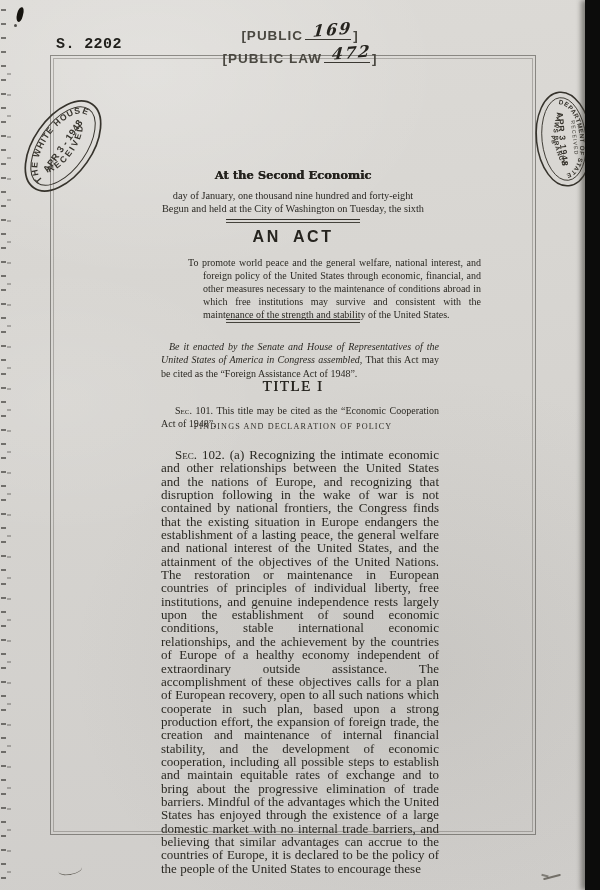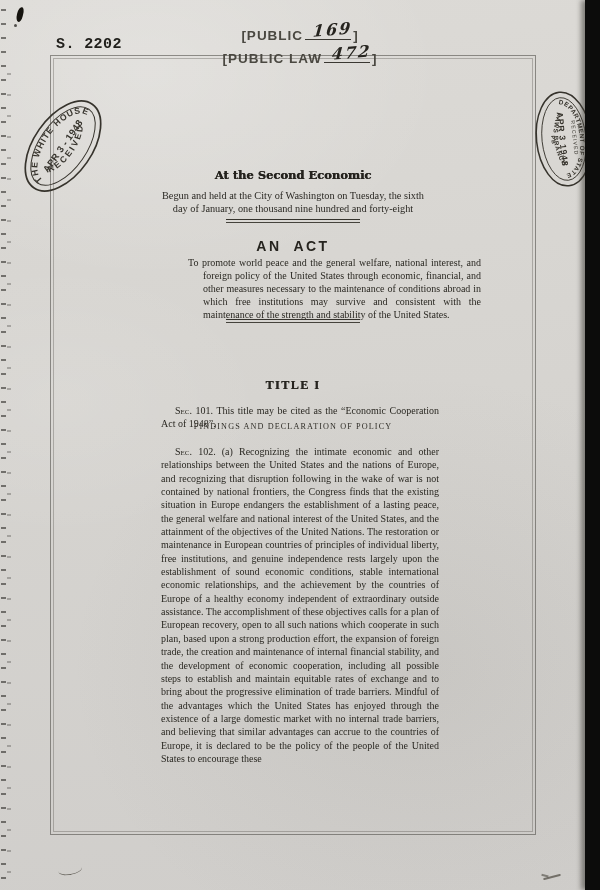--- a/index.html
+++ b/index.html
@@ -44,35 +44,35 @@
     font-family:"DejaVu Serif",serif;font-weight:bold;font-size:15px;color:#1f1e1a;
     text-shadow:.5px 0 0 #1f1e1a;letter-spacing:.2px;}
   .session{position:absolute;left:0;right:0;top:112px;text-align:center;
     font-family:"DejaVu Serif",serif;font-weight:bold;font-size:11.5px;color:#24221d;
     text-shadow:.4px 0 0 #24221d;}
   .convened{position:absolute;left:0;right:0;top:133px;text-align:center;
     font-size:10.3px;line-height:13px;color:#2a2823;}
   .rule{position:absolute;left:50%;transform:translateX(-50%);width:134px;height:2px;
     border-top:1.6px solid #35332d;border-bottom:1px solid #45433c;}
   .rule-1{top:163px;} .rule-2{top:263px;}
-  .an-act{position:absolute;left:0;right:0;top:182px;text-align:center;
-    font-family:"Liberation Sans",sans-serif;font-weight:bold;font-size:14px;
+  .an-act{position:absolute;left:0;right:0;top:172px;text-align:center;
+    font-family:"Liberation Sans",sans-serif;font-weight:bold;font-size:16px;
     letter-spacing:2.5px;word-spacing:6px;color:#26241f;}
   .col{position:absolute;left:110px;width:278px;font-size:10px;line-height:13px;
     text-align:justify;color:#2a2822;}
   .preamble{top:190px;padding-left:15px;text-indent:-15px;margin-left:27px;}
   .enacting{top:274px;text-indent:8px;line-height:13.4px;}
   .italic{font-style:italic;}
   .title1{position:absolute;left:0;right:0;top:322px;text-align:center;
-    font-weight:bold;font-size:12px;letter-spacing:1.5px;color:#26241f;
+    font-weight:normal;font-size:15px;letter-spacing:1.5px;color:#26241f;
     text-shadow:.3px 0 0 #26241f;}
   .sec101{top:338px;text-indent:14px;}
   .findings{position:absolute;left:0;right:0;top:366px;text-align:center;
     font-size:8.2px;letter-spacing:1.1px;color:#302e28;font-weight:normal;}
-  .sec102{top:379px;font-size:10px;line-height:13.35px;text-indent:14px;}
+  .sec102{top:379px;font-size:13px;line-height:13.35px;text-indent:14px;}
   .sc{font-variant:small-caps;}
   
   .stamp{position:absolute;z-index:5;}
   .wh-stamp{left:2px;top:80px;}
   .st-stamp{left:512px;top:82px;}
   
   .squiggle{position:absolute;left:58px;top:864px;width:24px;height:10px;z-index:2;
     border-bottom:1.6px solid rgba(70,66,58,.75);border-radius:50%;transform:rotate(-10deg);}
   .pencil{position:absolute;left:543px;top:876px;width:18px;height:2px;z-index:2;
     background:rgba(75,71,63,.7);transform:rotate(-14deg);border-radius:2px;}
@@ -131,32 +131,36 @@
         <textPath href="#st-bot" startOffset="50%" text-anchor="middle">LAWS BRANCH</textPath>
       </text>
     </g>
   </svg>
 
   <div class="frame">
 
     <div class="session">At the Second Economic</div>
 
     <div class="convened">
+      <div>day of January, one thousand nine hundred and forty-eight</div>
       <div>Begun and held at the City of Washington on Tuesday, the sixth</div>
-      <div>day of January, one thousand nine hundred and forty-eight</div>
     </div>
 
     <div class="rule rule-1"></div>
 
     <div class="an-act">AN ACT</div>
 
     <p class="col preamble">To promote world peace and the general welfare, national interest, and foreign policy of the United States through economic, financial, and other measures necessary to the maintenance of conditions abroad in which free institutions may survive and consistent with the maintenance of the strength and stability of the United States.</p>
 
     <div class="rule rule-2"></div>
 
+    <p class="col enacting">
+      <span class="italic">Be it enacted by the Senate and House of Representatives of the United States of America in Congress assembled,</span>
+      <span>That this Act may be cited as the “Foreign Assistance Act of 1948”.</span>
+    </p>
 
     <div class="title1">TITLE I</div>
 
     <p class="col sec101">
       <span class="sc">Sec. 101.</span>
       <span>This title may be cited as the “Economic Cooperation Act of 1948”.</span>
     </p>
 
     <div class="findings">FINDINGS AND DECLARATION OF POLICY</div>
 

